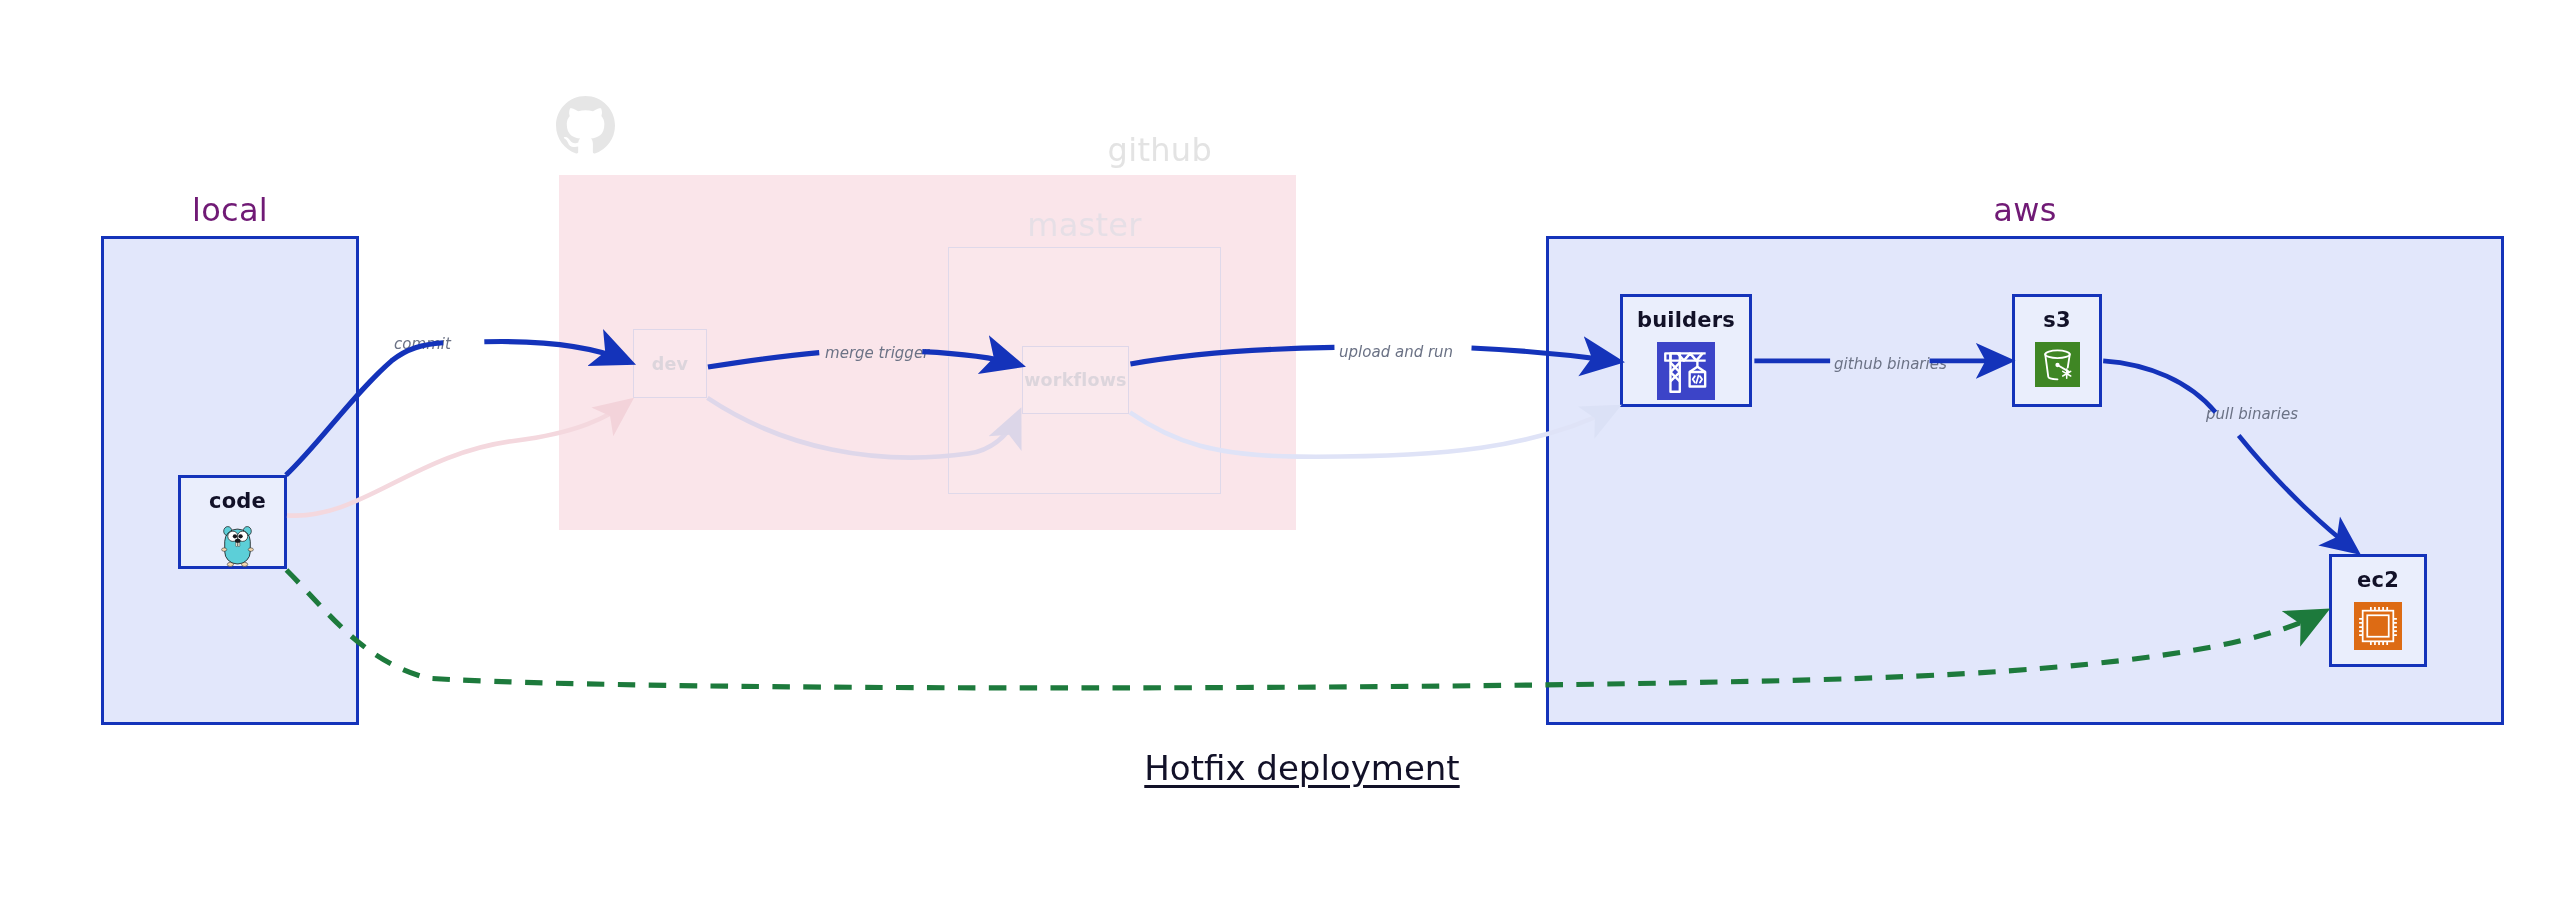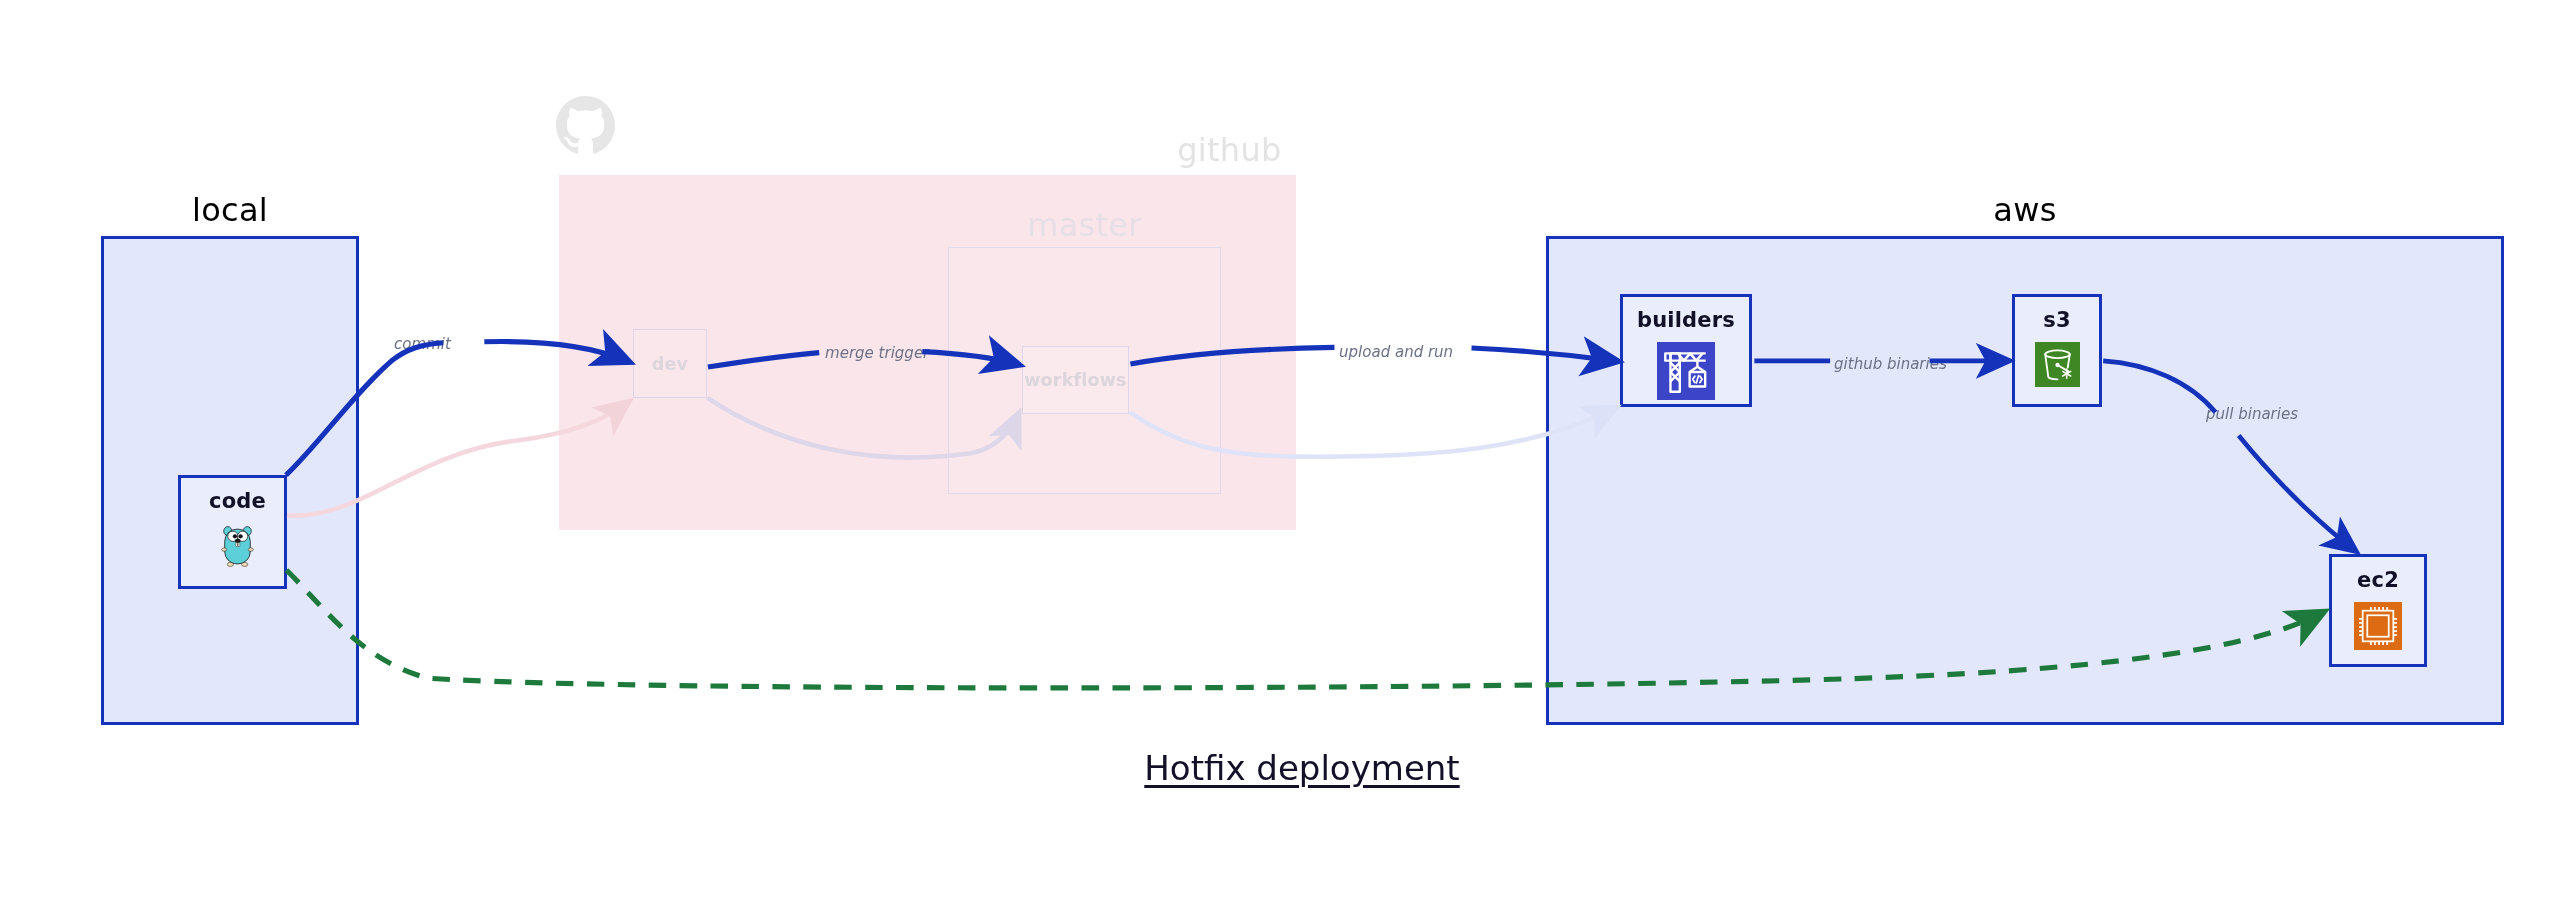--- a/index.html
+++ b/index.html
@@ -19,40 +19,40 @@
   
   .group {
     position: absolute;
     border-width: 3.1px;
     border-style: solid;
   }
   .group-label {
     position: absolute;
     font-size: 32px;
     letter-spacing: 0.3px;
-    color: #000000;
+    color: #701a75;
     white-space: nowrap;
     text-align: center;
   }
 
   #grp-local {
     left: 101px; top: 236px; width: 258px; height: 489px;
     background: #e2e7fb;
     border-color: #1433ba;
   }
   #lbl-local { left: 101px; top: 191px; width: 258px; }
 
   #grp-github {
     left: 559px; top: 175px; width: 737px; height: 355px;
     background: #fae5ea;
     border: none;
   }
   #lbl-github {
     left: 1038px; top: 131px; width: 258px;
-    color: #e3e3e3; text-align: right; padding-right: 14.4px;
+    color: #e3e3e3; text-align: center; padding-right: 14.4px;
   }
 
   #grp-master {
     position: absolute;
     left: 948px; top: 247px; width: 273px; height: 247px;
     border: 1.5px solid #dfd9ea;
     background: rgba(255,255,255,0.09);
   }
   #lbl-master {
     left: 948px; top: 206px; width: 273px;
@@ -82,21 +82,21 @@
     margin-top: 11.3px;
     letter-spacing: 0.2px;
   }
   .node-icon {
     margin-top: 9.3px;
     display: flex;
     align-items: center;
     justify-content: center;
   }
 
-  #node-code  { left: 178px;  top: 475px;  width: 109px; height: 114px; padding-left: 10px; }
+  #node-code  { left: 178px;  top: 475px;  width: 109px; height: 94px; padding-left: 10px; }
   #node-builders { left: 1620px; top: 294px; width: 132px; height: 113px; }
   #node-s3    { left: 2012px; top: 294px; width: 90px; height: 113px; }
   #node-ec2   { left: 2329px; top: 554px; width: 98px; height: 113px; }
 
   
   .faded-node {
     position: absolute;
     border: 1.5px solid #ded7e9;
     background: rgba(255,255,255,0.10);
     display: flex;

